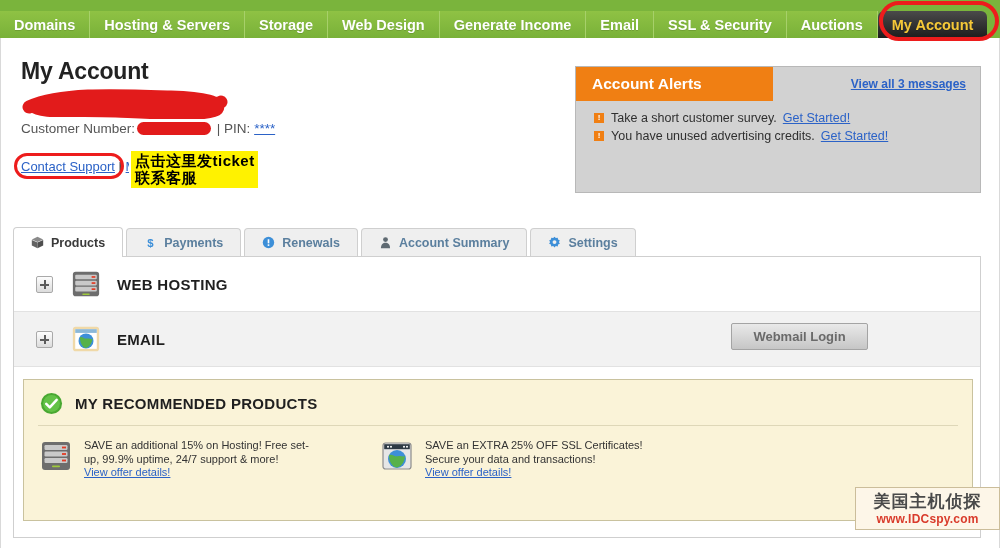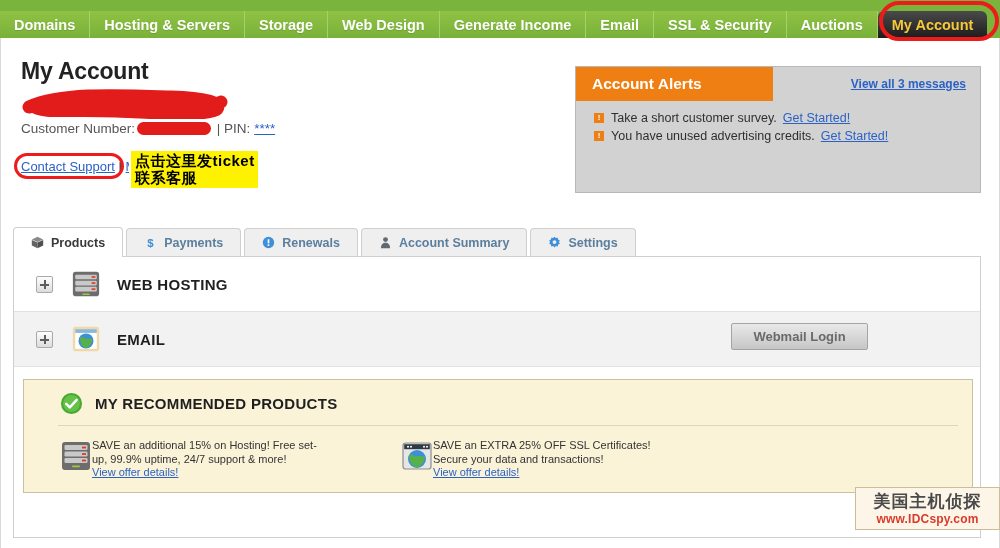--- a/index.html
+++ b/index.html
@@ -252,44 +252,44 @@
     border: 1px solid #a4a4a4;
     border-radius: 2px;
     font-size: 13px; font-weight: bold; color: #6a6a6a;
     display: flex; align-items: center; justify-content: center;
   }
 
   
   .rec {
     position: absolute;
     left: 9px; top: 122px;
-    width: 950px; height: 114px;
+    width: 950px; height: 142px;
     background: #faf3d8;
     border: 1px solid #c9c29e;
-    padding-left: 20px;
   }
   .rec-head {
     display: flex; align-items: center;
     padding: 12px 0 10px 16px;
   }
   .check-ico { width: 23px; height: 23px; flex: none; }
   .rec-title {
     margin-left: 12px;
     font-size: 15px; font-weight: bold; color: #1f1f1f;
     letter-spacing: 0.3px;
   }
   .rec-sep {
     height: 1px; background: #ded7b8;
     margin: 0 14px;
   }
   .offers { display: flex; padding: 13px 0 0 16px; }
   .offer { display: flex; width: 300px; }
   .offer:nth-child(2) { margin-left: 41px; }
   .offer-ico { width: 32px; height: 32px; flex: none; margin-top: 1px; }
   .offer-txt {
+    margin-left: 12px;
     font-size: 11px; color: #333;
     line-height: 13.5px;
   }
   .offer-link { color: #2b62c7; text-decoration: underline; }
 
   
   .watermark {
     position: absolute;
     left: 855px; top: 487px;
     width: 145px; height: 43px;

